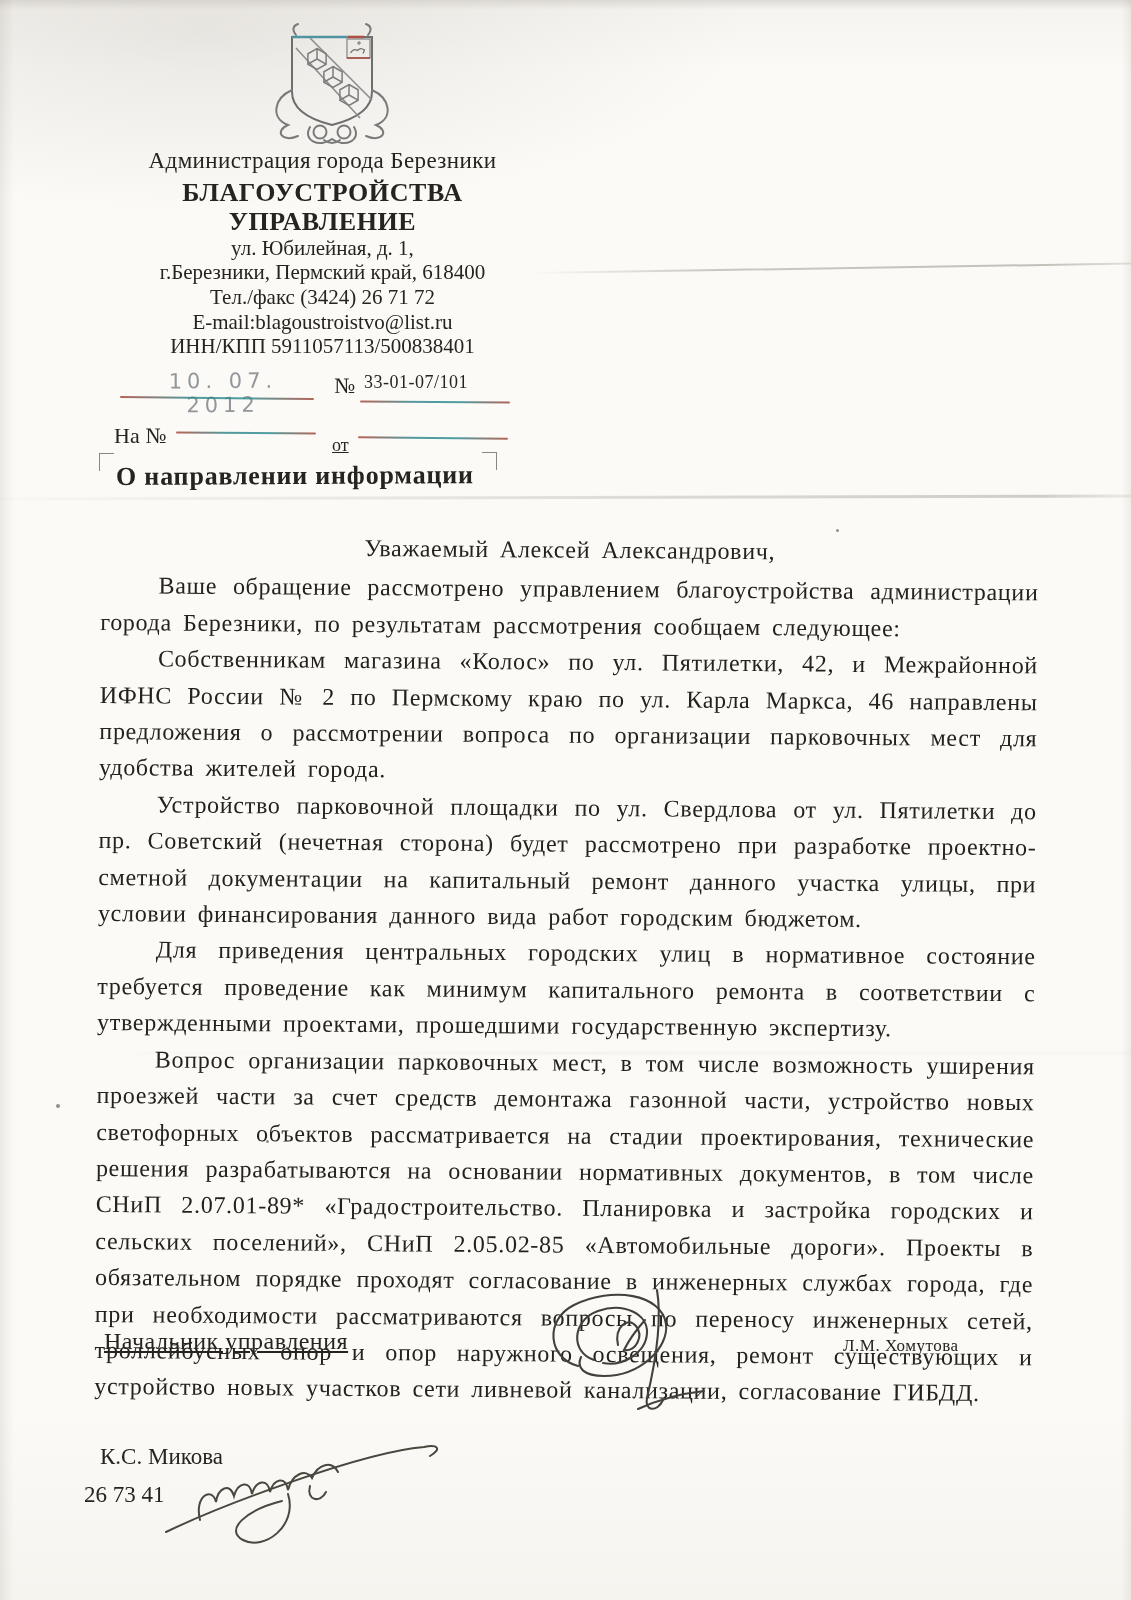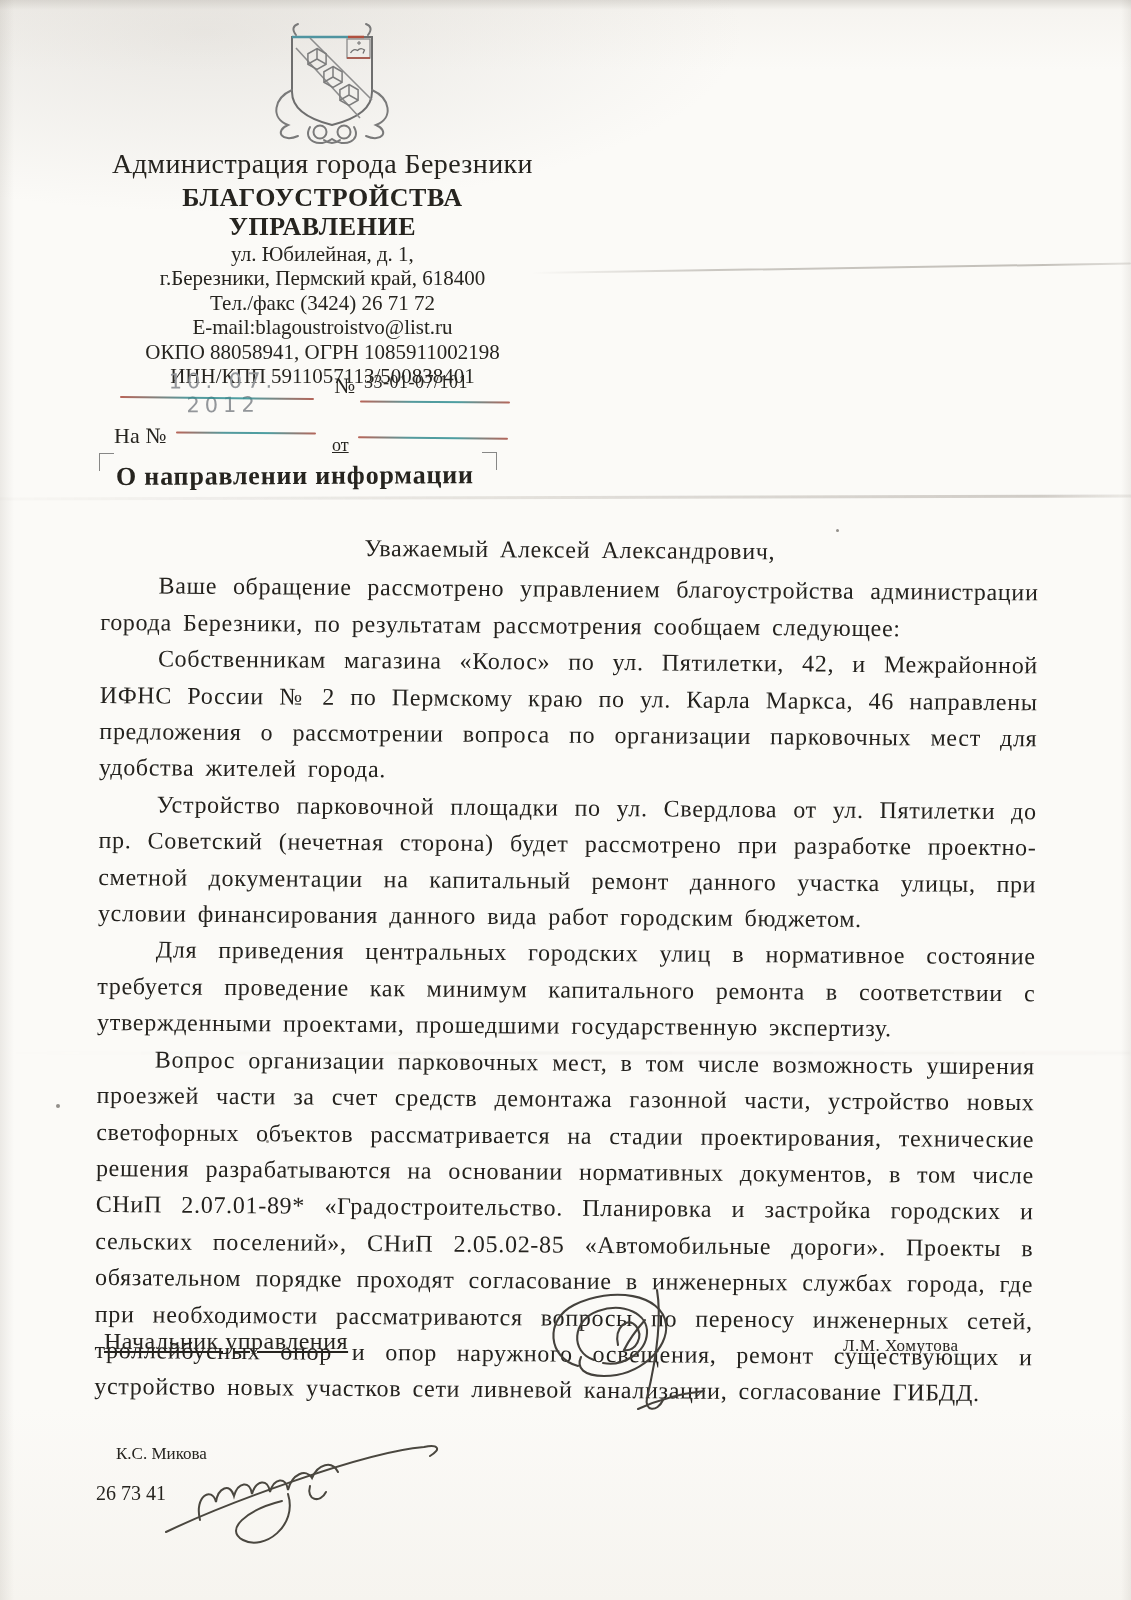--- a/index.html
+++ b/index.html
@@ -44,21 +44,21 @@
     transform: rotate(-0.9deg);
     transform-origin: left center;
     border-radius: 2px;
   }
   
   .emblem { position: absolute; left: 262px; top: 22px; }
   .letterhead {
     position: absolute; left: 110px; top: 148px; width: 425px;
     text-align: center; line-height: 1.12;
   }
-  .lh-parent   { font-size: 28px; letter-spacing: 0.4px; margin-bottom: 4px; }
+  .lh-parent   { font-size: 23px; letter-spacing: 0.4px; margin-bottom: 4px; }
   .lh-org      { font-size: 26px; font-weight: bold; letter-spacing: 0.6px; }
   .lh-addr     { font-size: 21px; margin-top: 1px; text-align: center; }
   
   .ref { position: absolute; left: 0; top: 0; width: 100%; }
   .date-stamp {
     position: absolute; left: 128px; top: 369px; width: 190px;
     font-family: "DejaVu Sans", sans-serif;
     font-size: 21px; font-weight: 500;
     color: #93969a; letter-spacing: 5px; text-align: center;
     transform: rotate(-0.4deg);
@@ -94,22 +94,22 @@
   .letter-body p {
     margin: 0; font-size: 24px; line-height: 36.4px;
     text-align: justify; text-indent: 58px;
     letter-spacing: 0.7px; word-spacing: 4.5px;
   }
   .greeting { text-align: center !important; text-indent: 0 !important; margin-bottom: 3px !important; }
   
   .sig-position { position: absolute; left: 104px; top: 1328px; font-size: 24px; letter-spacing: 0.5px; text-decoration: underline; }
   .sig-name     { position: absolute; left: 843px; top: 1336px; font-size: 17px; letter-spacing: 0.5px; }
   .sig-main     { position: absolute; left: 538px; top: 1278px; }
-  .executor-name  { position: absolute; left: 116px; top: 1444px; font-size: 17px; }
-  .executor-phone { position: absolute; left: 96px; top: 1482px; font-size: 20px; }
+  .executor-name  { position: absolute; left: 100px; top: 1444px; font-size: 23px; }
+  .executor-phone { position: absolute; left: 84px; top: 1482px; font-size: 23px; }
   .sig-exec       { position: absolute; left: 158px; top: 1432px; }
   .speck { position: absolute; background: rgba(60,55,50,0.55); border-radius: 50%; }
 </style>
 </head>
 <body>
 
 <div class="page">
 
   <div class="edge-left"></div>
   <div class="edge-right"></div>
@@ -148,21 +148,20 @@
   </svg>
 
   <div class="letterhead">
     <div class="lh-parent">Администрация города Березники</div>
     <div class="lh-org">БЛАГОУСТРОЙСТВА</div>
     <div class="lh-org">УПРАВЛЕНИЕ</div>
     <div class="lh-addr">ул. Юбилейная, д. 1,</div>
     <div class="lh-addr">г.Березники, Пермский край, 618400</div>
     <div class="lh-addr">Тел./факс (3424) 26 71 72</div>
     <div class="lh-addr">E-mail:blagoustroistvo@list.ru</div>
-    <div class="lh-addr">ОКПО 88058941, ОГРН 1085911002198</div>
     <div class="lh-addr">ИНН/КПП 5911057113/500838401</div>
   </div>
 
   <div class="ref">
     <div class="date-stamp">10. 07. 2012</div>
     <div class="uline ul-date"></div>
     <span class="num-label">№</span>
     <span class="num-value">33-01-07/101</span>
     <div class="uline ul-num"></div>
     <span class="na-label">На №</span>

